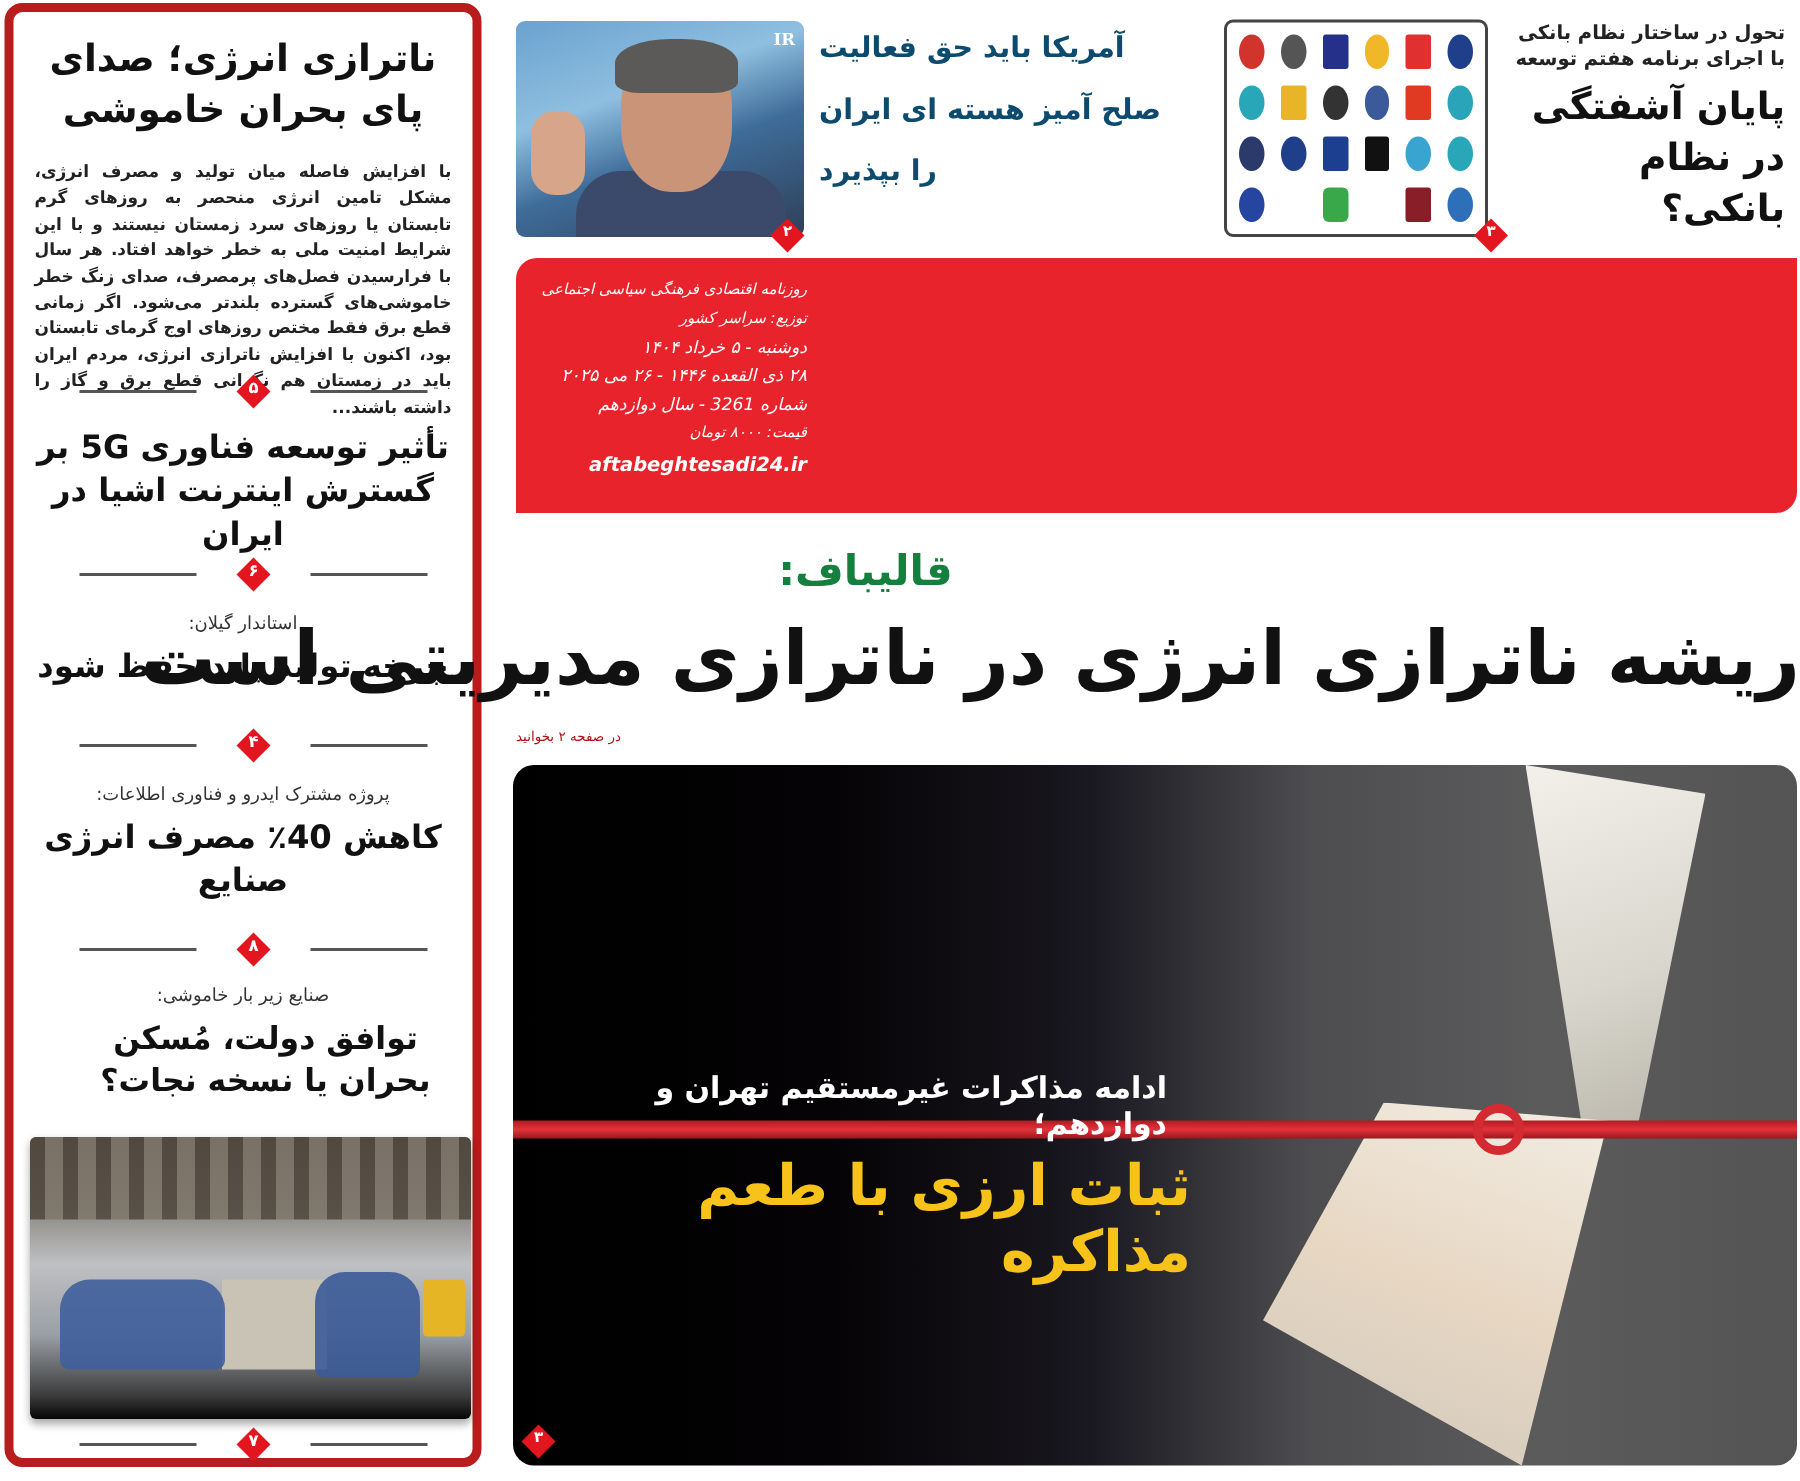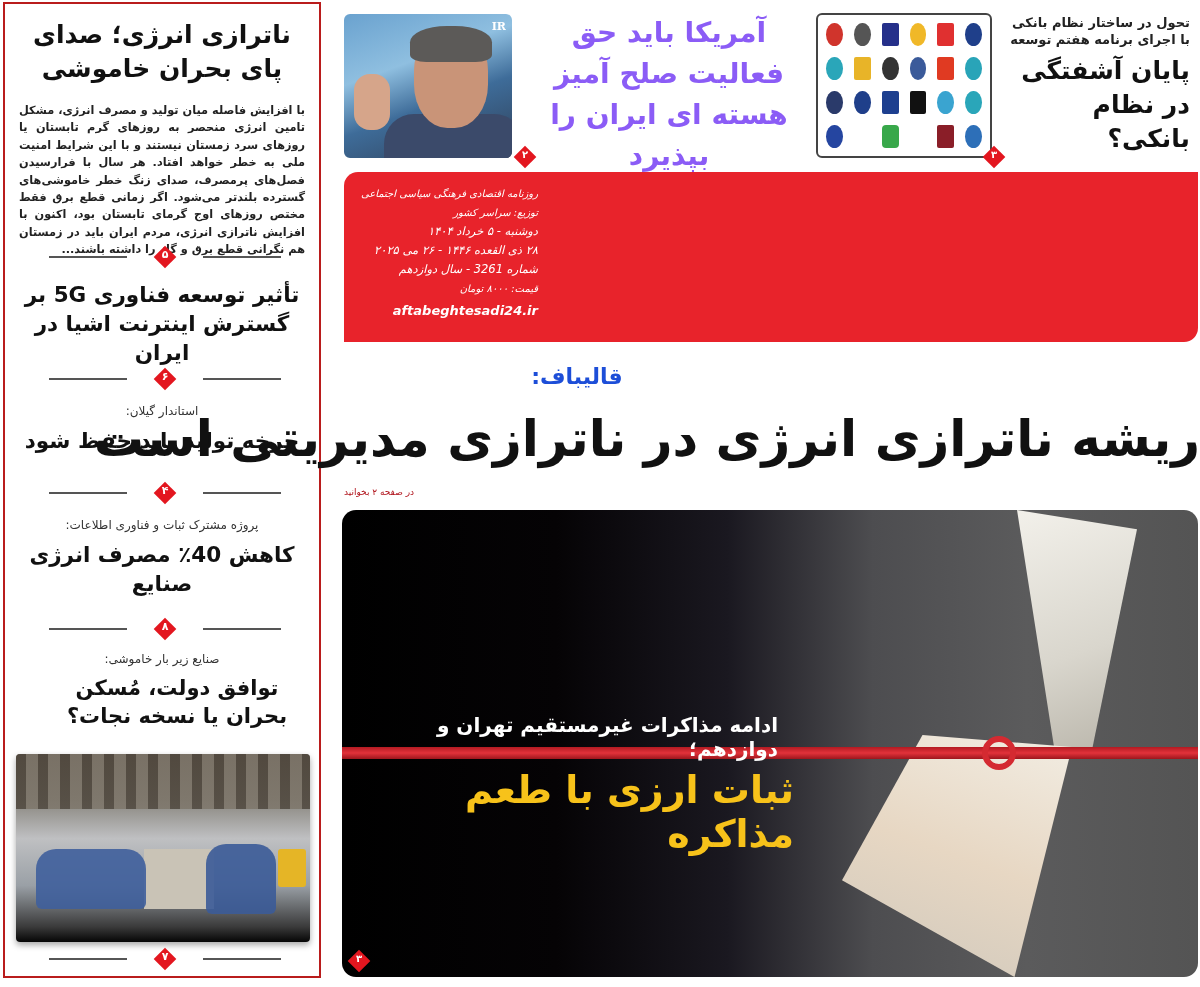--- a/index.html
+++ b/index.html
@@ -2,21 +2,21 @@
 <html><head>
 <meta charset="utf-8">
 <style>
   * { box-sizing: border-box; margin: 0; padding: 0; }
   html, body { width: 1200px; height: 987px; overflow: hidden; background: #ffffff; }
   body { position: relative; font-family: "DejaVu Sans", sans-serif; color: #111; direction: rtl; }
 
   
   .left-col {
     position: absolute; left: 3px; top: 2px; width: 318px; height: 976px;
-    border: 2px solid #b91c1c; border-radius: 0; background: #fff;
+    border: 6px solid #b91c1c; border-radius: 12px; background: #fff;
   }
   .lc-title {
     font-family: "DejaVu Sans", sans-serif; font-weight: bold; text-align: center;
     color: #111; line-height: 1.35;
   }
   .t1 { position: absolute; top: 14px; left: 10px; right: 10px; font-size: 25px; }
   .lc-body {
     position: absolute; top: 98px; left: 14px; right: 14px; font-size: 11.3px;
     line-height: 17.4px; text-align: justify; text-align-last: right; color: #222; font-weight: bold;
   }
@@ -70,25 +70,25 @@
   }
   .logo-grid { position: absolute; inset: 4px; display: grid; grid-template-columns: repeat(6, 1fr); grid-template-rows: repeat(4, 1fr); gap: 3px; }
   .logo { border-radius: 50%; margin: 4px; }
   .badge {
     position: absolute; width: 22px; height: 22px;
   }
   .badge::before { content: ""; position: absolute; left: 3px; top: 3px; width: 16px; height: 16px; background: #e3161f; transform: rotate(45deg); }
   .badge span { position: absolute; left: 0; right: 0; top: 3px; text-align: center; font-size: 10px; color: #fff; font-weight: bold; z-index: 1; }
 
   .teaser-us-title {
-    position: absolute; left: 546px; top: 12px; width: 246px; text-align: center;
-    font-size: 28px; font-weight: bold; line-height: 41px; color: #8b5cf6;
+    position: absolute; left: 546px; top: 12px; width: 246px; text-align: left;
+    font-size: 19px; font-weight: bold; line-height: 41px; color: #0c4a6e;
   }
   .us-photo {
-    position: absolute; left: 344px; top: 14px; width: 168px; height: 144px; border-radius: 6px; overflow: hidden;
+    position: absolute; left: 344px; top: 14px; width: 192px; height: 144px; border-radius: 6px; overflow: hidden;
     background: linear-gradient(160deg, #6aa2cf 0%, #8fbfe0 35%, #3e6c99 60%, #2f3f57 100%);
   }
   .us-photo .head { position: absolute; left: 70px; top: 18px; width: 74px; height: 96px; border-radius: 40% 40% 45% 45%; background: #c99478; }
   .us-photo .hair { position: absolute; left: 66px; top: 12px; width: 82px; height: 36px; border-radius: 45% 45% 20% 20%; background: #5c5a58; }
   .us-photo .suit { position: absolute; left: 40px; top: 100px; width: 140px; height: 60px; border-radius: 30px 30px 0 0; background: #3b4a6a; }
   .us-photo .hand { position: absolute; left: 10px; top: 60px; width: 36px; height: 56px; border-radius: 16px; background: #d6a58a; }
   .us-photo .ir { position: absolute; right: 6px; top: 6px; color: #fff; font-weight: bold; font-size: 11px; font-family: "DejaVu Serif", serif; }
 
   
   .masthead {
@@ -101,21 +101,21 @@
     line-height: 170px; -webkit-text-stroke: 1.5px #222; letter-spacing: -2px;
   }
   .mast-info {
     position: absolute; left: 14px; top: 12px; width: 180px; text-align: right; color: #fff;
   }
   .mast-info div { font-size: 11.5px; line-height: 19px; font-style: italic; }
   .mast-info .small { font-size: 10px; }
   .mast-info .url { font-family: "DejaVu Sans", sans-serif; font-weight: bold; direction: ltr; text-align: right; font-size: 13px; margin-top: 3px; }
 
   
-  .kicker-main { position: absolute; left: 364px; width: 470px; right: 388px; top: 364px; text-align: center; font-size: 22px; font-weight: bold; color: #1d4ed8; }
+  .kicker-main { position: absolute; left: 364px; width: 470px; right: 388px; top: 364px; text-align: center; font-size: 28px; font-weight: bold; color: #15803d; }
   .headline-main { position: absolute; left: 344px; width: 856px; top: 410px; text-align: center; font-size: 50px; font-weight: bold; color: #111; letter-spacing: -1px; white-space: nowrap; }
   .see-page { position: absolute; left: 344px; top: 487px; font-size: 9px; color: #b0121a; }
 
   
   .hero {
     position: absolute; left: 342px; top: 510px; width: 856px; height: 467px; border-radius: 14px; overflow: hidden;
     background: linear-gradient(90deg, #000 0%, #050305 25%, #1a1820 45%, #4d4d50 62%, #5b5b5c 80%, #545454 100%);
   }
   .hero .rope-line { position: absolute; left: 0; right: 0; top: 237px; height: 12px; background: linear-gradient(180deg, #b31a22, #e2323a 50%, #9d161d); }
   .bill-top {
@@ -164,21 +164,21 @@
   <div class="kicker" style="top:400px">استاندار گیلان:</div>
   <div class="lc-title t3">چرخه تولید باید حفظ شود</div>
 
   <div class="sep" style="top:478px">
     <div class="line-l"></div>
     <div class="diamond">
         <div class="num">۴</div>
       </div>
     <div class="line-r"></div>
   </div>
-  <div class="kicker" style="top:514px">پروژه مشترک ثبات و فناوری اطلاعات:</div>
+  <div class="kicker" style="top:514px">پروژه مشترک ایدرو و فناوری اطلاعات:</div>
   <div class="lc-title t4">کاهش 40٪ مصرف انرژی صنایع</div>
 
   <div class="sep" style="top:614px">
     <div class="line-l"></div>
     <div class="diamond">
         <div class="num">۸</div>
       </div>
     <div class="line-r"></div>
   </div>
   <div class="kicker" style="top:648px">صنایع زیر بار خاموشی:</div>

